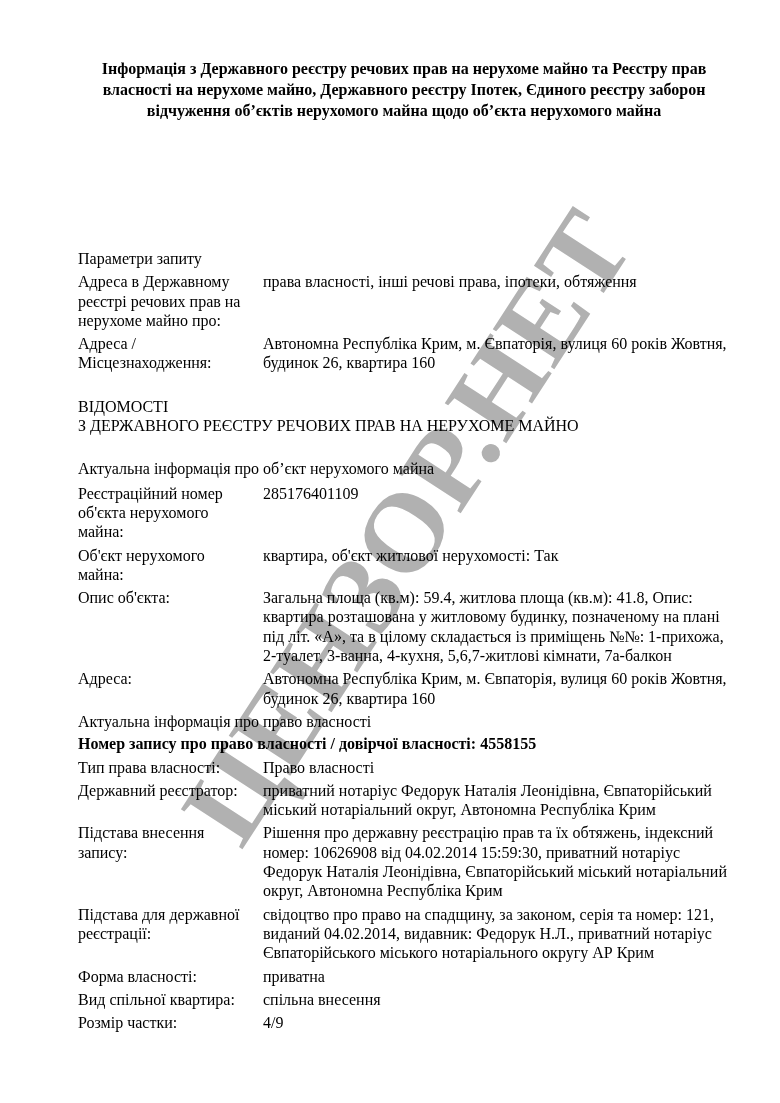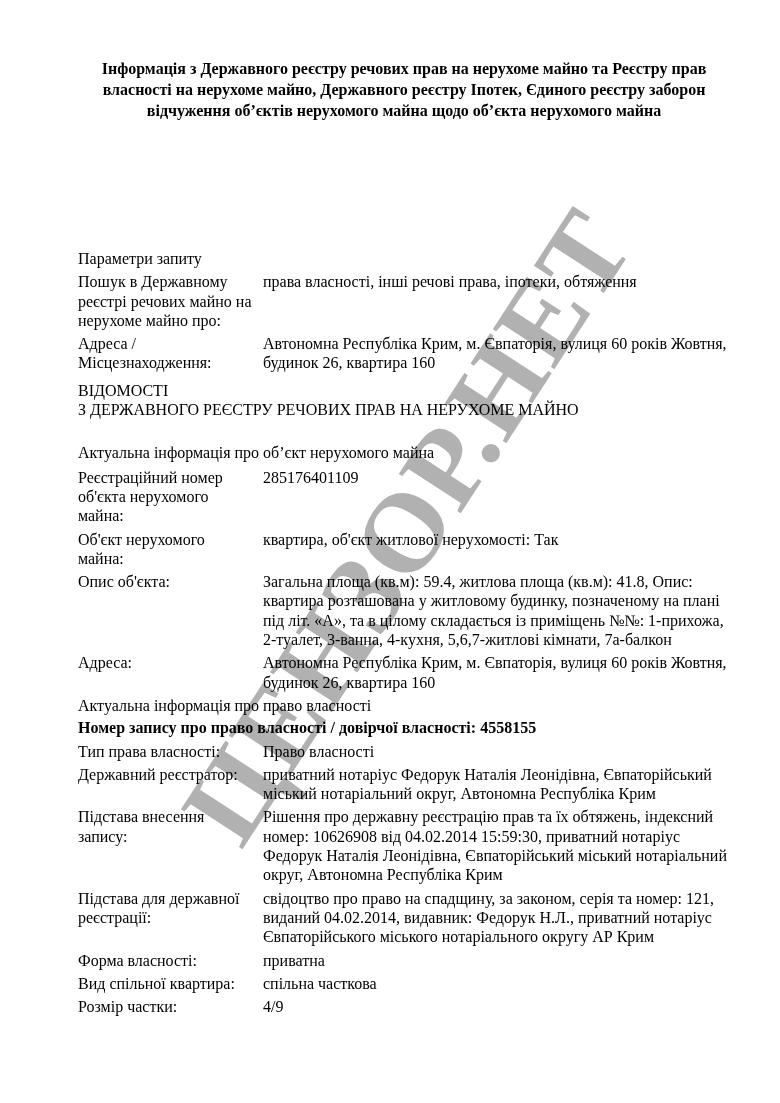--- a/index.html
+++ b/index.html
@@ -39,21 +39,21 @@
   .doc-title {
     font-weight: bold;
     text-align: center;
     line-height: 21px;
   }
   .sec-heading {
     font-weight: normal;
     text-align: left;
   }
   .sec-heading.params    { margin-top: 128px; margin-bottom: 4px; }
-  .sec-heading.vidomosti { margin-top: 8px; }
+  .sec-heading.vidomosti { margin-top: 24px; }
   .sec-heading.obj       { margin-top: 24px; margin-bottom: 5px; }
   .sec-heading.own       { margin-top: 1px;  margin-bottom: 3px; }
   .record-number {
     font-weight: bold;
     margin-bottom: 4px;
   }
   .row {
     display: grid;
     grid-template-columns: 185px 1fr;
     margin-bottom: 4px;
@@ -68,21 +68,21 @@
 
   <div class="watermark">ЦЕНЗОР.НЕТ</div>
 
   <div class="content">
 
     <div class="doc-title">Інформація з Державного реєстру речових прав на нерухоме майно та Реєстру прав власності на нерухоме майно, Державного реєстру Іпотек, Єдиного реєстру заборон відчуження об’єктів нерухомого майна щодо об’єкта нерухомого майна</div>
 
     <div class="sec-heading params">Параметри запиту</div>
 
     <div class="row">
-      <div class="label">Пошук в Державному реєстрі речових майно на нерухоме майно про:</div>
+      <div class="label">Адреса в Державному реєстрі речових прав на нерухоме майно про:</div>
       <div class="value">права власності, інші речові права, іпотеки, обтяження</div>
     </div>
     <div class="row">
       <div class="label">Адреса / Місцезнаходження:</div>
       <div class="value">Автономна Республіка Крим, м. Євпаторія, вулиця 60 років Жовтня, будинок 26, квартира 160</div>
     </div>
 
     <div class="sec-heading vidomosti">
       <div>ВІДОМОСТІ</div>
       <div>З ДЕРЖАВНОГО РЕЄСТРУ РЕЧОВИХ ПРАВ НА НЕРУХОМЕ МАЙНО</div>
@@ -126,21 +126,21 @@
     <div class="row">
       <div class="label">Підстава для державної реєстрації:</div>
       <div class="value">свідоцтво про право на спадщину, за законом, серія та номер: 121, виданий 04.02.2014, видавник: Федорук Н.Л., приватний нотаріус Євпаторійського міського нотаріального округу АР Крим</div>
     </div>
     <div class="row">
       <div class="label">Форма власності:</div>
       <div class="value">приватна</div>
     </div>
     <div class="row">
       <div class="label">Вид спільної квартира:</div>
-      <div class="value">спільна часткова</div>
+      <div class="value">спільна внесення</div>
     </div>
     <div class="row">
       <div class="label">Розмір частки:</div>
       <div class="value">4/9</div>
     </div>
 
   </div>
 </div>
 
 </body></html>

